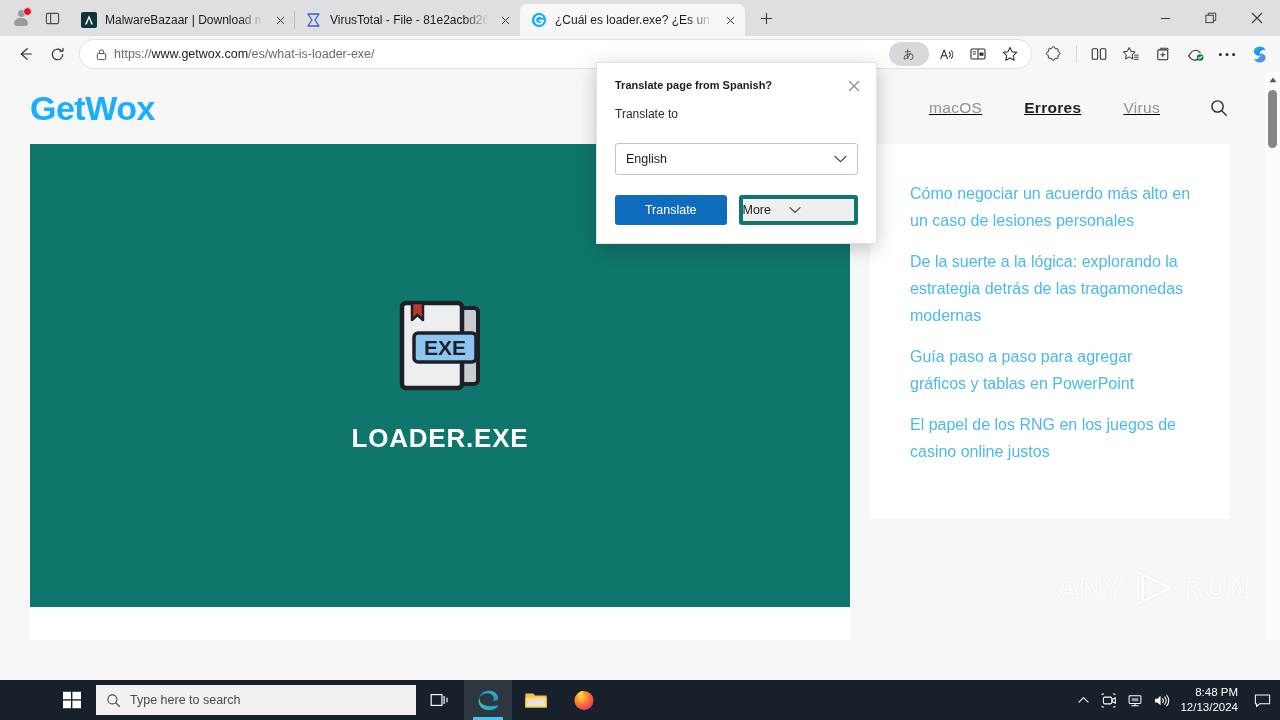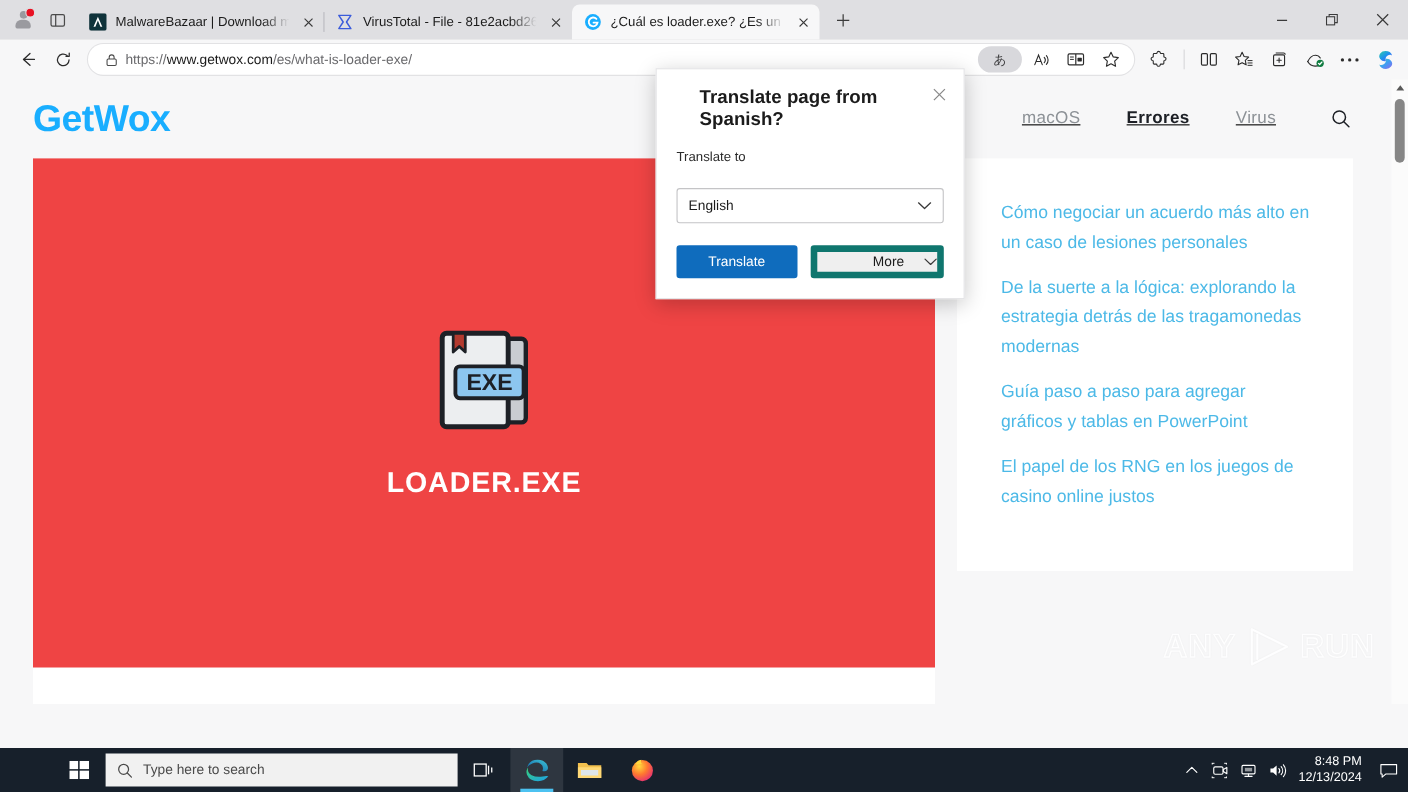--- a/index.html
+++ b/index.html
@@ -101,21 +101,21 @@
     font-size: 34px; font-weight: 700; color: #19aeff; letter-spacing: -0.5px;
   }
   .site-nav { margin-left: auto; display: flex; align-items: center; gap: 42px; padding-right: 16px; text-decoration: underline; }
   .nav-link { font-size: 15.5px; color: #8c9196; letter-spacing: 0.3px; }
   .nav-link.current { color: #1d2026; font-weight: 600; }
   .nav-search { width: 22px; height: 22px; display: flex; align-items: center; justify-content: center; margin-left: 6px; }
 
   .page-body { display: flex; padding: 0 30px; gap: 20px; align-items: flex-start; }
   .article { width: 820px; flex: 0 0 820px; }
   .hero {
-    height: 463px; background: #ef4444; display: flex; flex-direction: column;
+    height: 463px; background: #0f766e; display: flex; flex-direction: column;
     align-items: center; justify-content: center; gap: 6px;
   }
   .exe-graphic { position: relative; width: 96px; height: 106px; margin-bottom: 14px; }
   .exe-label { color: #fff; font-size: 26px; font-weight: 700; letter-spacing: 0.8px; }
   .article-title {
     font-size: 33px; font-weight: 700; color: #1d2026; letter-spacing: -0.3px;
     padding: 34px 0 0 38px; white-space: nowrap;
   }
   .article-card { background: #fff; }
 
@@ -144,39 +144,39 @@
     opacity: 0.95; filter: drop-shadow(0 0 1px rgba(0,0,0,0.05));
   }
 
   
   .popup {
     position: absolute; left: 596px; top: 62px; width: 281px;
     background: #fff; border: 1px solid #e3e3e5;
     box-shadow: 0 4px 18px rgba(0,0,0,0.22); z-index: 40;
     padding: 16px 18px 18px 18px;
   }
-  .popup-title { font-size: 17px; font-weight: 700; color: #1b1b1b; padding-right: 24px; margin-left: 21px; }
+  .popup-title { font-size: 11px; font-weight: 700; color: #1b1b1b; padding-right: 24px; }
   .popup-close {
     position: absolute; right: 9px; top: 10px; width: 26px; height: 26px;
     display: flex; align-items: center; justify-content: center; border-radius: 4px;
   }
   .popup-sublabel { font-size: 12px; color: #2b2b2b; margin: 16px 0 22px; }
   .popup-select {
     height: 32px; border: 1px solid #c4c4c6; border-radius: 3px; background: #fff;
     display: flex; align-items: center; padding: 0 10px; font-size: 12.5px; color: #1b1b1b;
   }
   .popup-actions { display: flex; gap: 12px; margin-top: 20px; }
   .btn-primary {
     flex: 1; height: 30px; background: #0f6cbd; color: #fff; font-size: 12.5px;
     display: flex; align-items: center; justify-content: center; border-radius: 3px;
   }
   .btn-secondary {
     flex: 1; height: 30px; background: #efefef; color: #1b1b1b; font-size: 12.5px;
-    display: flex; align-items: center; justify-content: flex-end; gap: 18px;
-    border: 6px solid #0f766e; border-radius: 3px;
+    display: flex; align-items: center; justify-content: flex-start; gap: 18px;
+    border: 4px solid #0f766e; border-radius: 3px;
   }
 
   
   .taskbar {
     position: absolute; left: 0; right: 0; bottom: 0; height: 40px;
     background: #17202b; display: flex; align-items: center; padding-left: 48px;
   }
   .start-btn { width: 48px; height: 40px; display: flex; align-items: center; justify-content: center; }
   .tb-search {
     width: 320px; height: 30px; background: #f1f1f1; display: flex; align-items: center;

